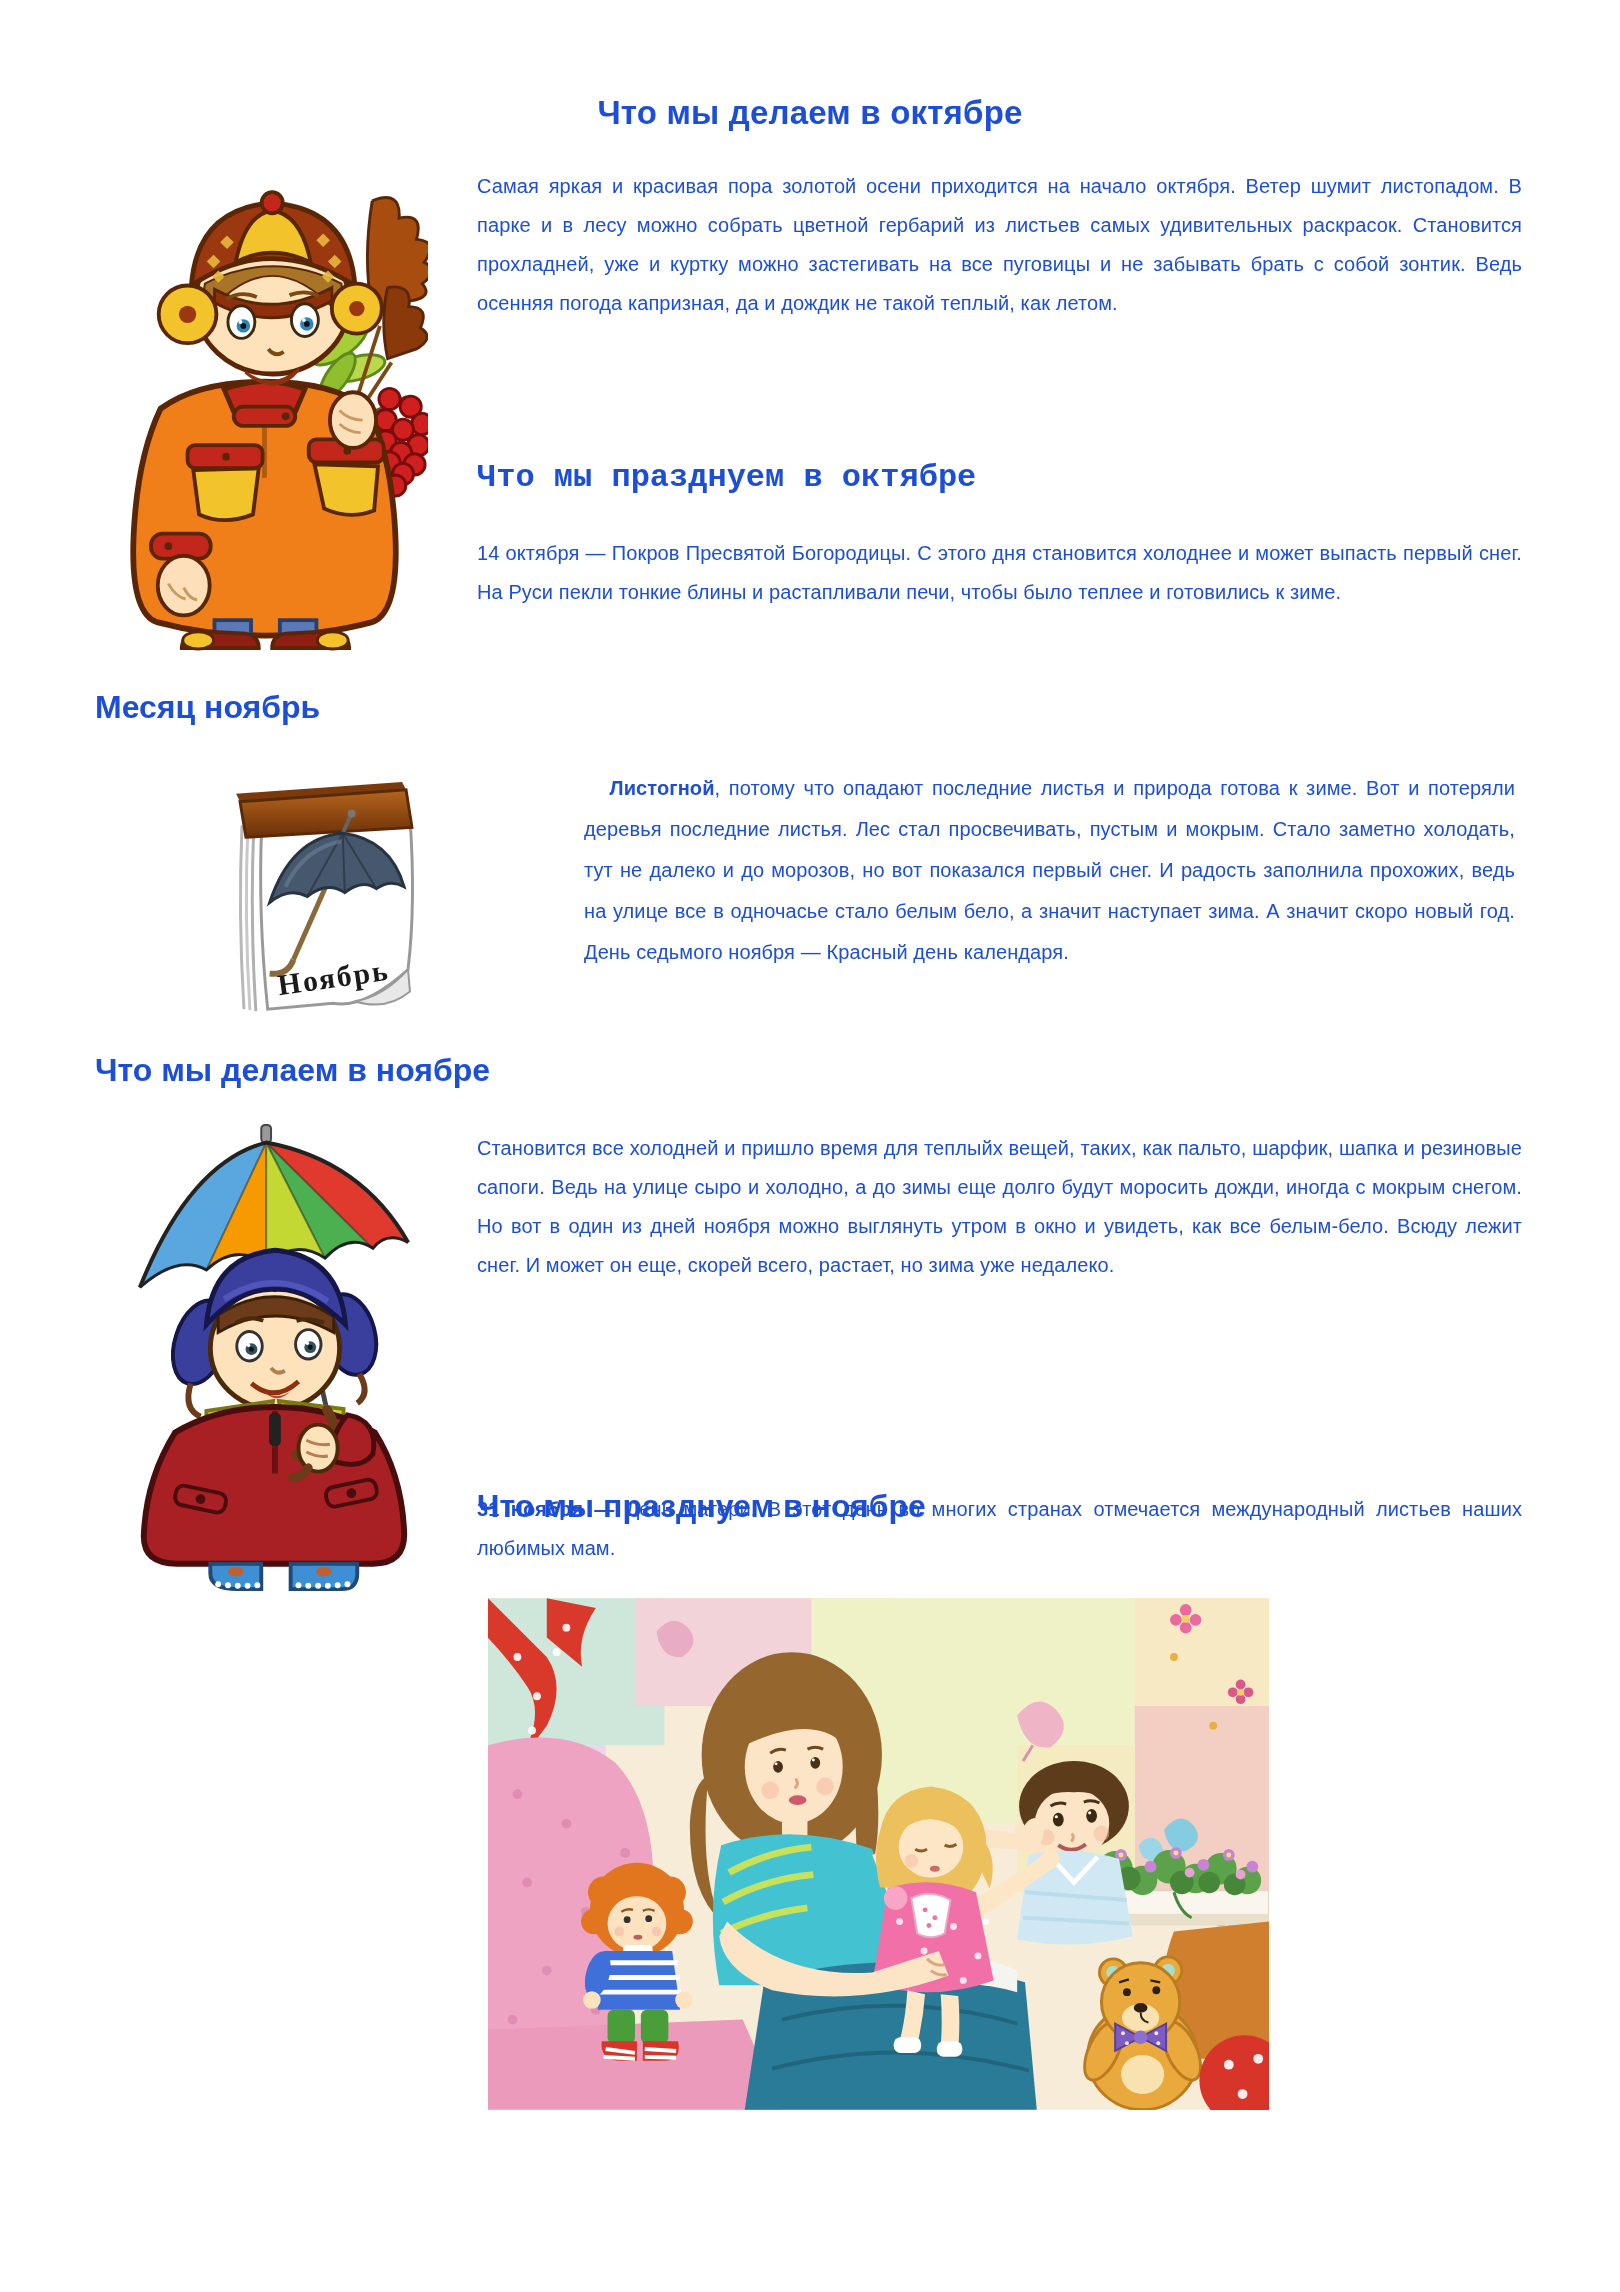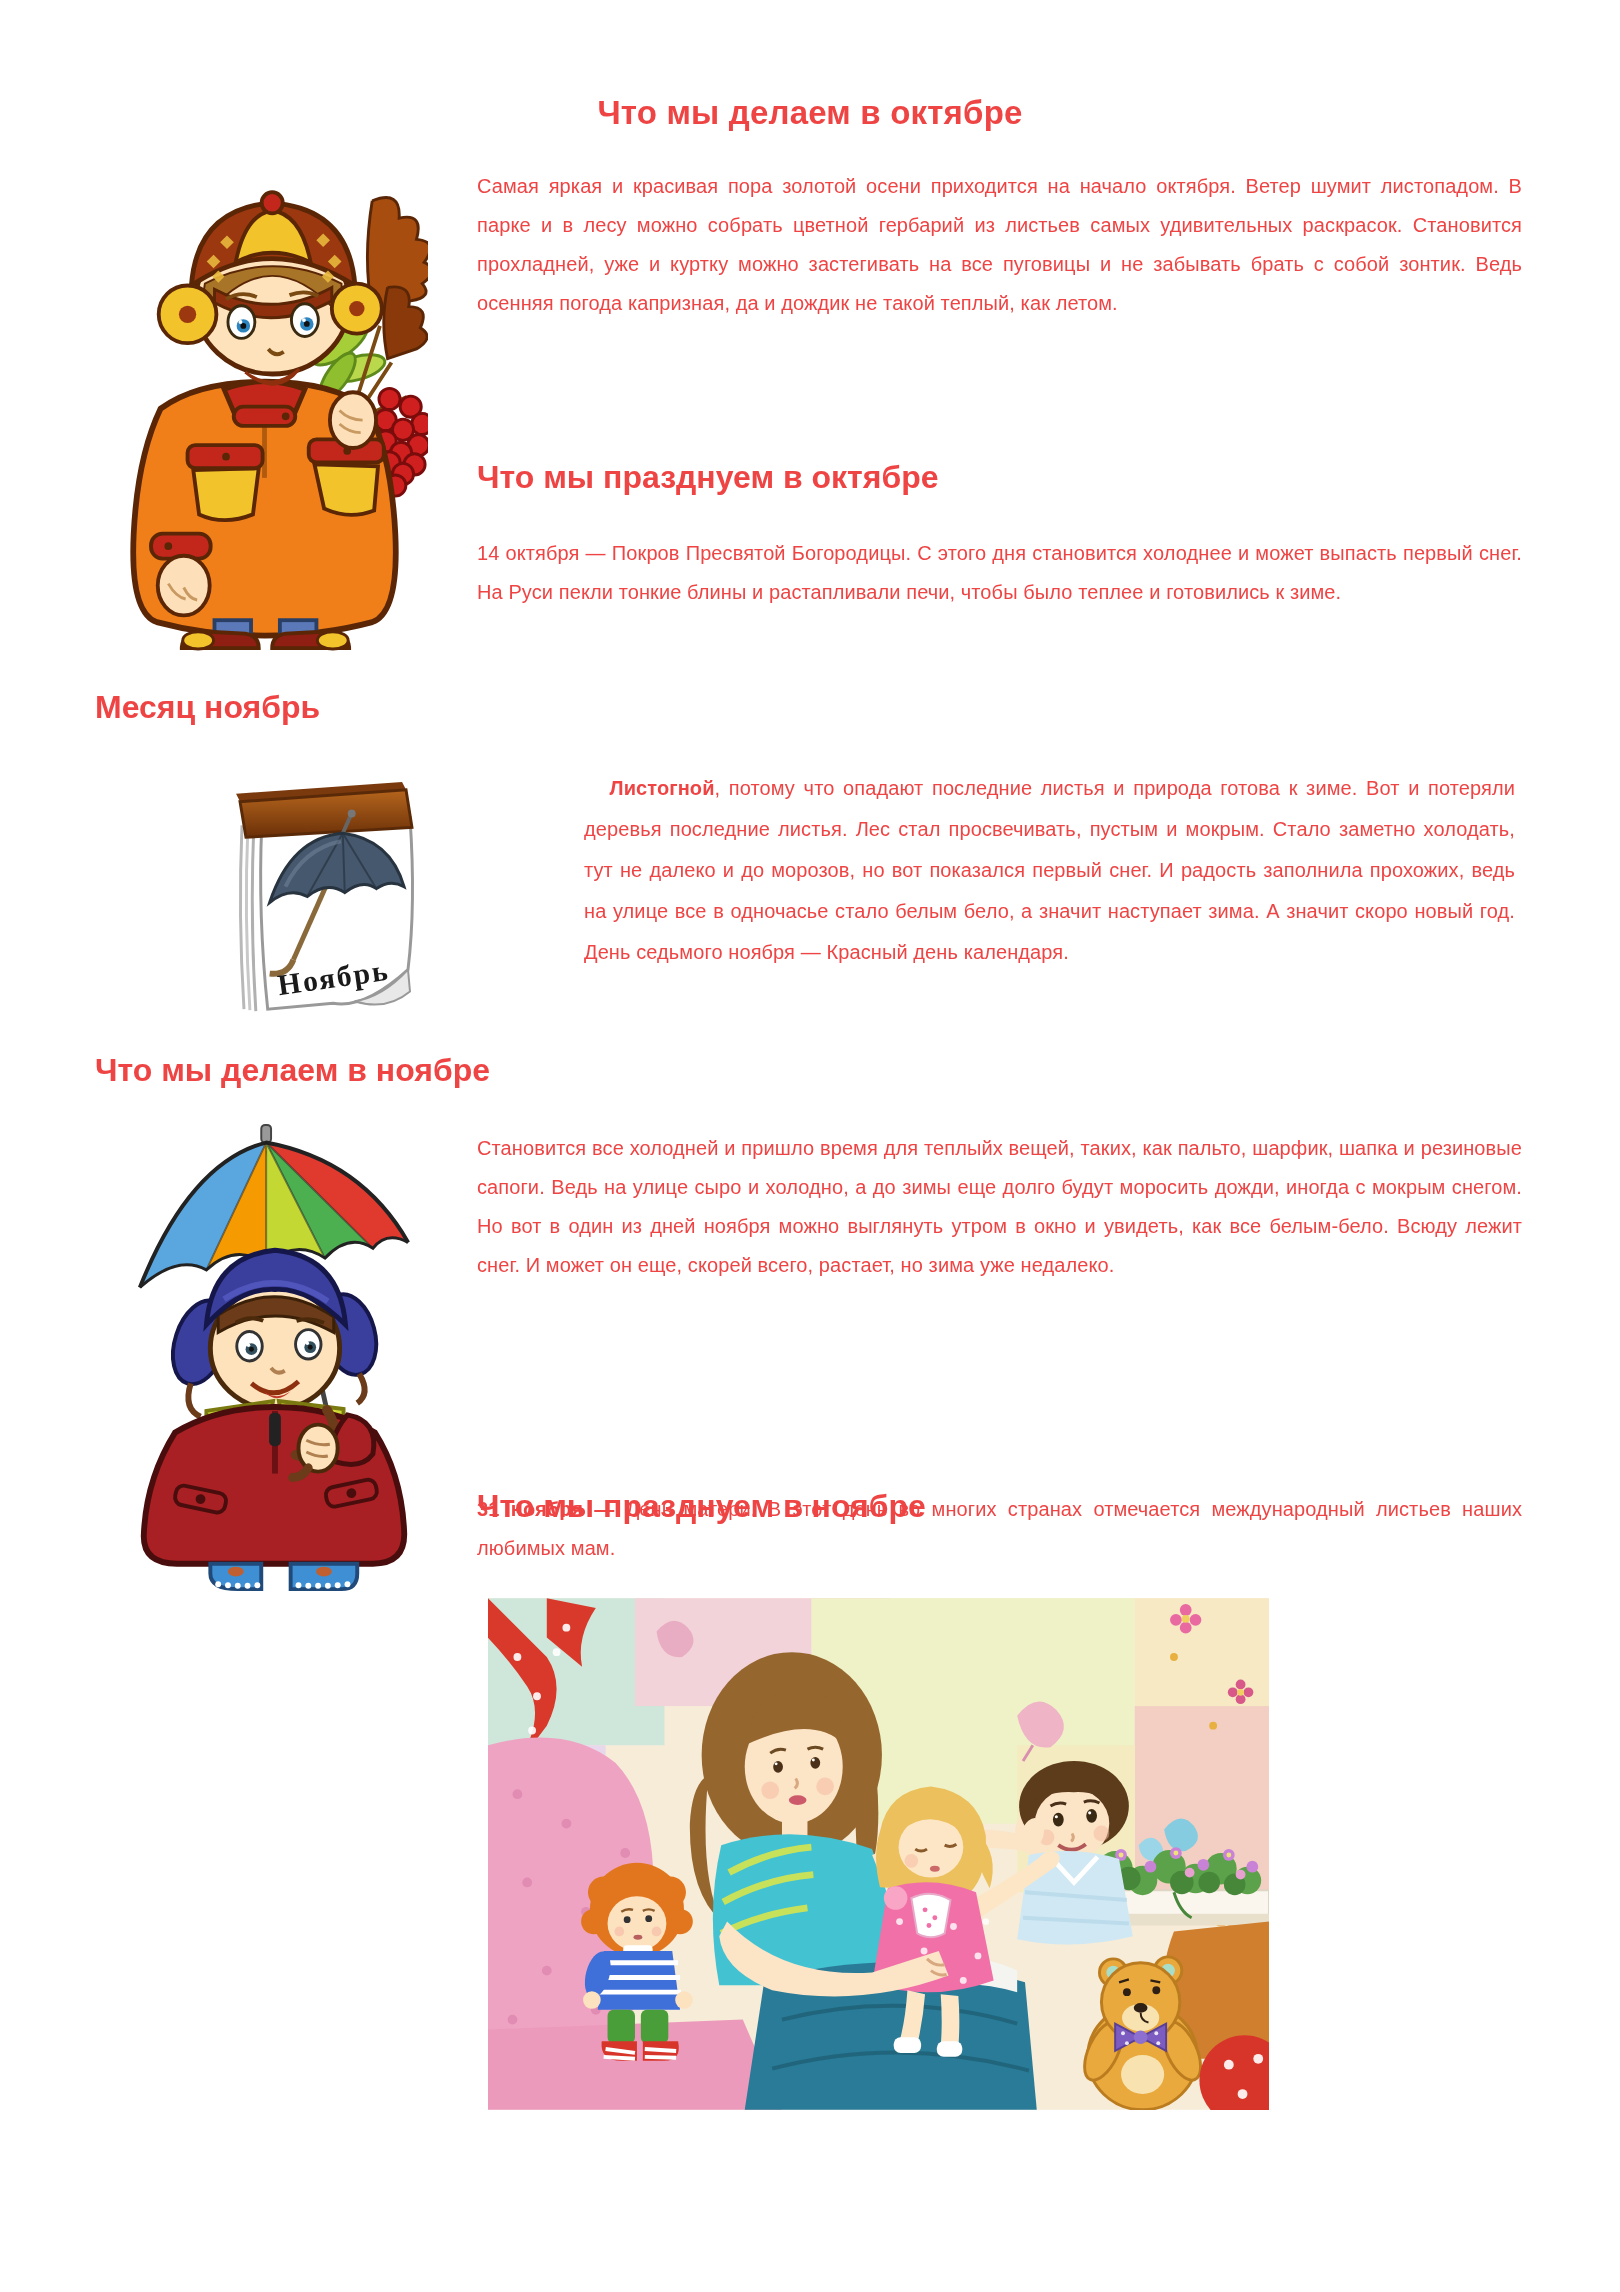--- a/index.html
+++ b/index.html
@@ -1,30 +1,30 @@
 <!DOCTYPE html>
 <html><head>
 <meta charset="utf-8">
 <style>
   html,body{margin:0;padding:0;background:#ffffff;}
   .page{
     position:relative;width:1620px;height:2293px;background:#ffffff;
-    font-family:"Liberation Sans",sans-serif;color:#ef4444;overflow:hidden;
+    font-family:"Liberation Sans",sans-serif;color:#1d4ed8;overflow:hidden;
   }
   .doc-title{
     position:absolute;left:0;right:0;top:94px;margin:0;text-align:center;
     font-size:33px;font-weight:bold;letter-spacing:0.2px;
   }
   .head{position:absolute;margin:0;font-size:32px;font-weight:bold;white-space:nowrap;}
   .body-text{
     position:absolute;margin:0;font-size:20px;line-height:39px;
     text-align:justify;letter-spacing:0.1px;
   }
   .para1{left:477px;top:167px;width:1045px;}
-  .h-oct-cel{left:477px;top:459px;}
+  .h-oct-cel{left:477px;top:459px;font-family:Liberation Mono, monospace;}
   .para2{left:477px;top:534px;width:1045px;}
   .h-nov-month{left:95px;top:689px;}
   .para3{left:584px;top:768px;width:931px;line-height:41px;text-indent:25.5px;}
   .h-nov-do{left:95px;top:1052px;}
   .para4{left:477px;top:1129px;width:1045px;}
   .h-nov-cel{left:477px;top:1488px;}
   .para5{left:477px;top:1490px;width:1045px;}
   .ill{position:absolute;margin:0;line-height:0;}
   .ill-boy1{left:101px;top:165px;}
   .ill-calendar{left:216px;top:776px;}

